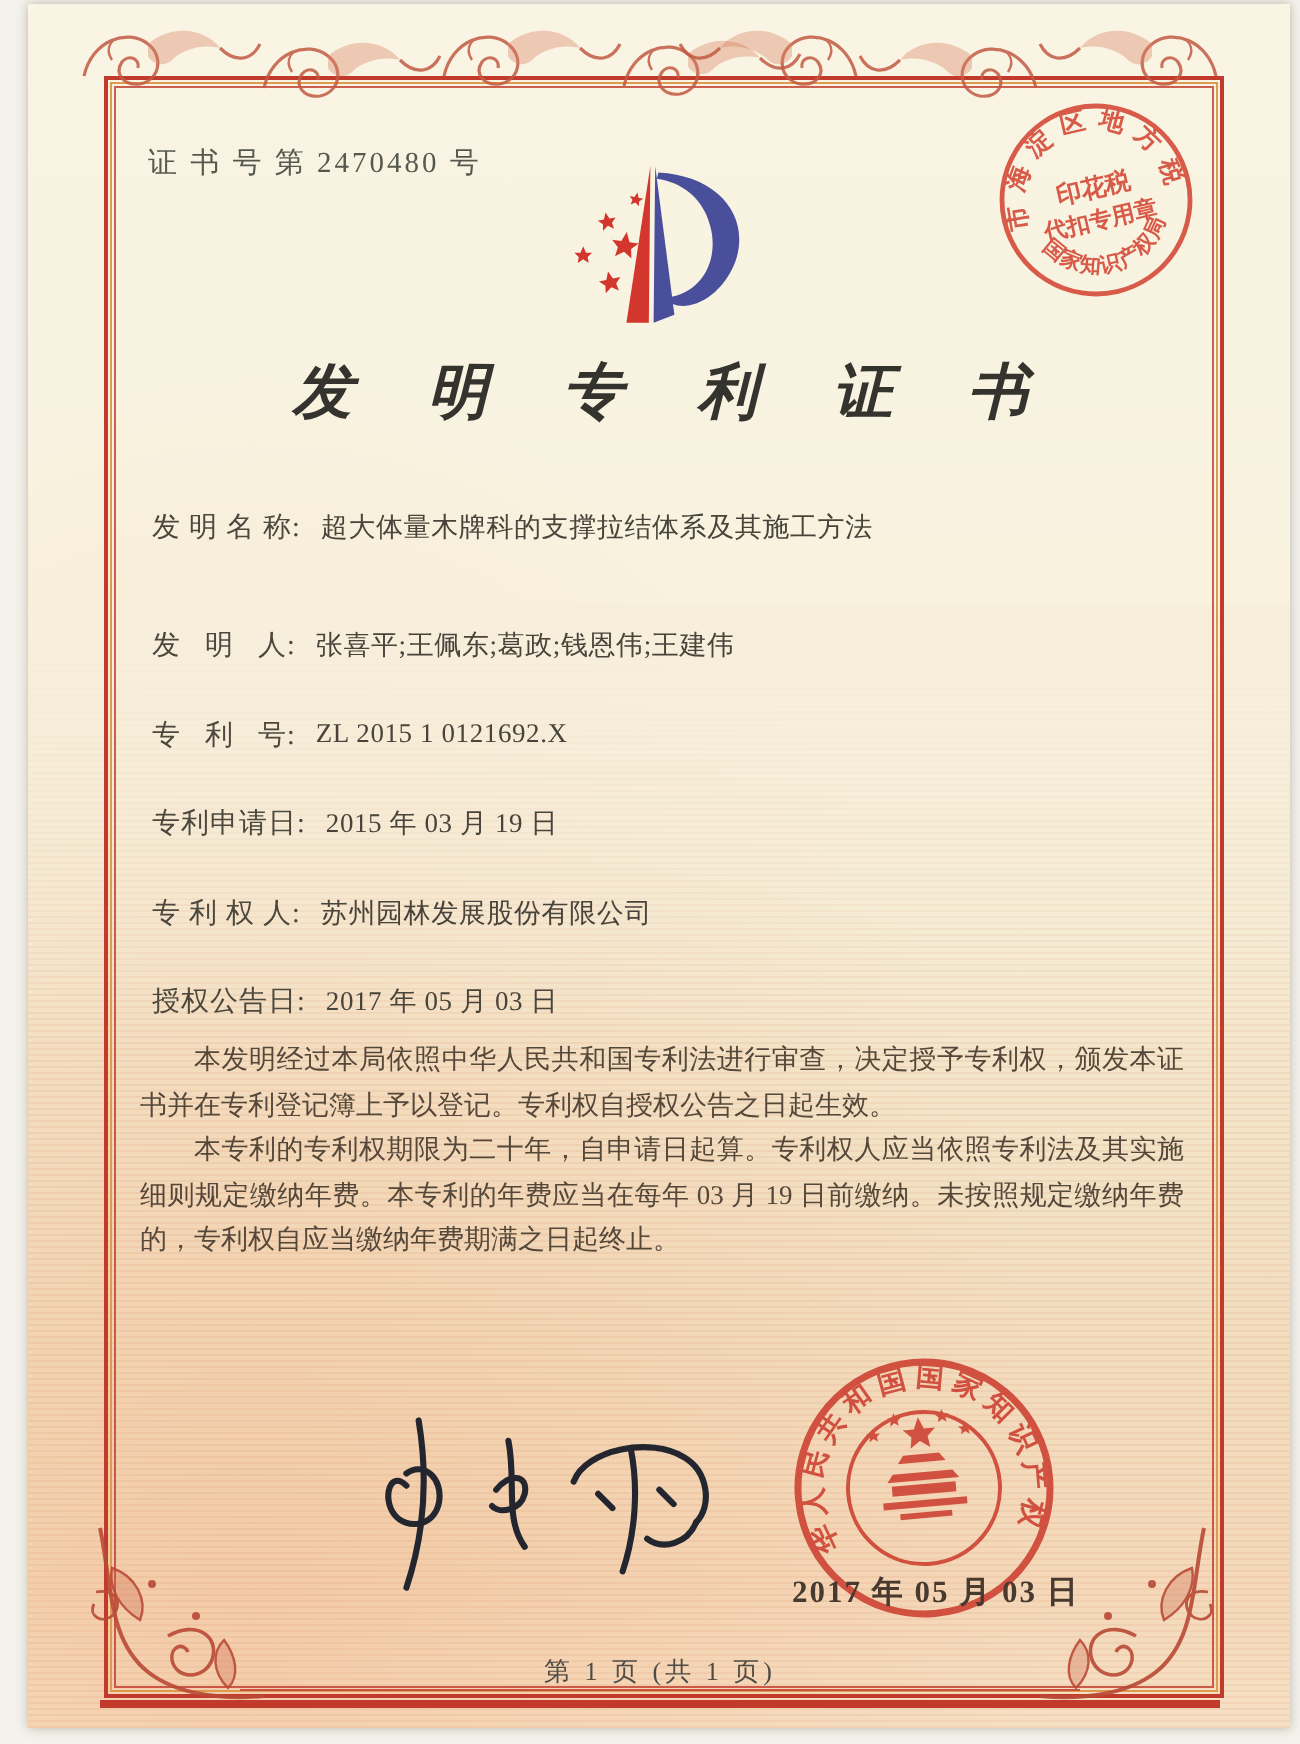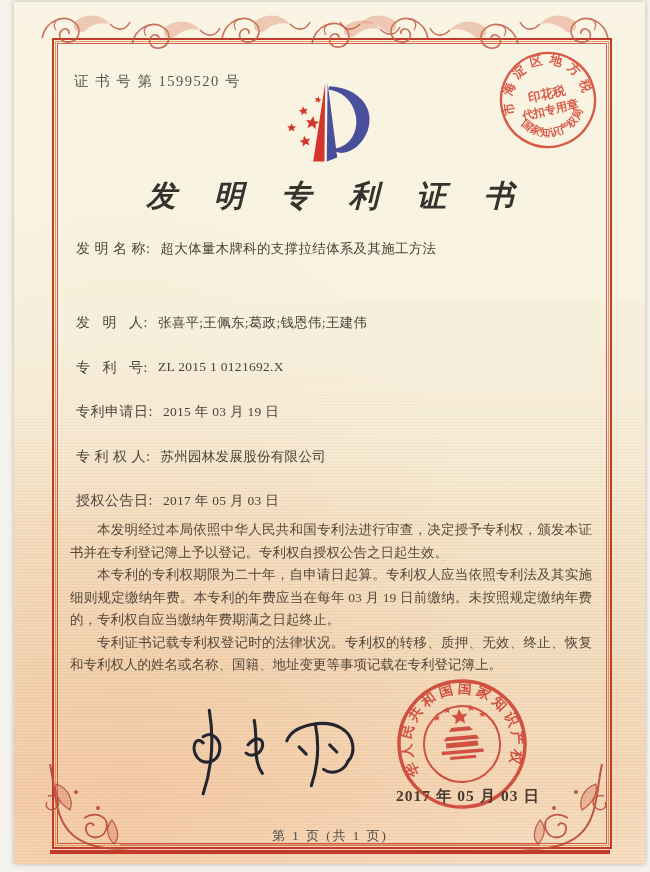--- a/index.html
+++ b/index.html
@@ -86,21 +86,21 @@
   </g>
   <g>
     <use href="#cornOrn" xlink:href="#cornOrn" transform="translate(612,762) scale(-1,1)"></use>
   </g>
 
   <line x1="120" y1="845" x2="540" y2="845" stroke="#c7543e" stroke-width="1"></line>
 </svg>
 
 <div class="content">
 
-  <div class="cert-no">证 书 号 第 1599520 号</div>
+  <div class="cert-no">证 书 号 第 2470480 号</div>
 
   <svg class="logo" viewBox="0 0 140 112" xmlns="http://www.w3.org/2000/svg" xmlns:xlink="http://www.w3.org/1999/xlink">
     <path d="M74,10 C112,12 132,38 122,66 C112,92 86,100 78,88 C96,88 112,70 107,46 C103,26 88,16 73,14 Z" fill="#4a4f9b"></path>
     <polygon points="69,6 54,104 68,104" fill="#d3362c"></polygon>
     <polygon points="72,6 71,104 84,99" fill="#4a4f9b"></polygon>
     <g fill="#d3362c">
       <use href="#star5" xlink:href="#star5" transform="translate(60,27) scale(0.45) rotate(12)"></use>
       <use href="#star5" xlink:href="#star5" transform="translate(42,41) scale(0.6) rotate(-10)"></use>
       <use href="#star5" xlink:href="#star5" transform="translate(53,56) scale(0.88) rotate(8)"></use>
       <use href="#star5" xlink:href="#star5" transform="translate(27,62) scale(0.58)"></use>
@@ -119,21 +119,21 @@
     </text>
     <text font-size="10.5" letter-spacing="0.4" fill="#d6503e" font-weight="bold" text-anchor="middle">
       <textPath href="#taxBot" xlink:href="#taxBot" startOffset="50%">国家知识产权局</textPath>
     </text>
     <text x="60" y="58" text-anchor="middle" font-size="12.5" font-weight="bold" fill="#d6503e">印花税</text>
     <text x="60" y="74" text-anchor="middle" font-size="11.5" font-weight="bold" fill="#d6503e">代扣专用章</text>
   </svg>
 
   <div class="title">发 明 专 利 证 书</div>
 
-  <div class="field" style="top:240px">
+  <div class="field" style="top:255px">
     <span class="lab">发 明 名 称:</span>
     <span class="val">超大体量木牌科的支撑拉结体系及其施工方法</span>
   </div>
   <div class="field" style="top:314px">
     <span class="lab">发   明   人:</span>
     <span class="val">张喜平;王佩东;葛政;钱恩伟;王建伟</span>
   </div>
   <div class="field" style="top:359px">
     <span class="lab">专   利   号:</span>
     <span class="val">ZL 2015 1 0121692.X</span>
@@ -147,21 +147,20 @@
     <span class="val">苏州园林发展股份有限公司</span>
   </div>
   <div class="field" style="top:492px">
     <span class="lab">授权公告日:</span>
     <span class="val">2017 年 05 月 03 日</span>
   </div>
 
   <div class="body-text">
     <p>本发明经过本局依照中华人民共和国专利法进行审查，决定授予专利权，颁发本证书并在专利登记簿上予以登记。专利权自授权公告之日起生效。</p>
     <p>本专利的专利权期限为二十年，自申请日起算。专利权人应当依照专利法及其实施细则规定缴纳年费。本专利的年费应当在每年 03 月 19 日前缴纳。未按照规定缴纳年费的，专利权自应当缴纳年费期满之日起终止。</p>
-    <p>专利证书记载专利权登记时的法律状况。专利权的转移、质押、无效、终止、恢复和专利权人的姓名或名称、国籍、地址变更等事项记载在专利登记簿上。</p>
   </div>
 
 
   <svg class="sig" viewBox="0 0 190 100" xmlns="http://www.w3.org/2000/svg">
     <g stroke="#24262f" stroke-width="3" fill="none" stroke-linecap="round">
       <path d="M30,42 C22,34 18,48 24,56 C30,64 44,62 46,50 C48,38 38,30 30,36"></path>
       <path d="M36,10 C40,34 40,62 30,92"></path>
       <path d="M74,44 C80,36 90,36 88,46 C86,54 76,56 72,52"></path>
       <path d="M80,20 C84,40 78,58 88,72"></path>
       <path d="M112,40 C118,24 150,18 166,28 C178,35 180,52 172,60"></path>

